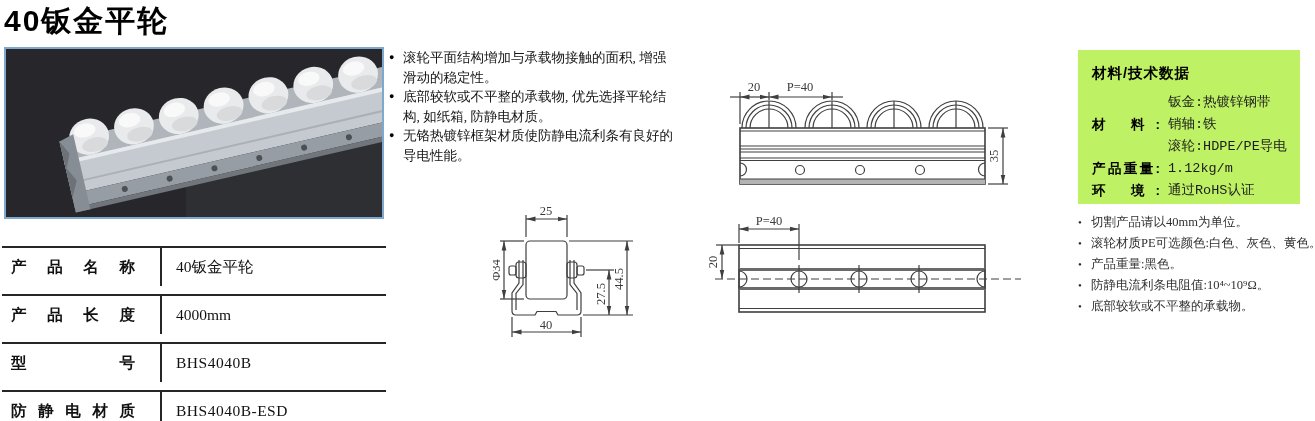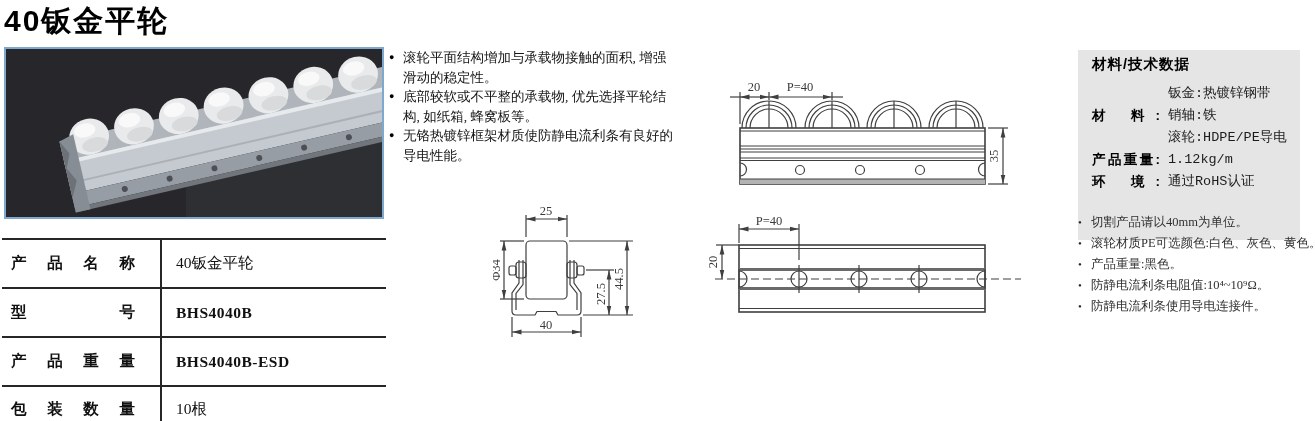--- a/index.html
+++ b/index.html
@@ -20,42 +20,42 @@
   .photo svg { display:block; }
   
   .features { position:absolute; left:389px; top:48px; width:286px; }
   .feature {
     position:relative; padding-left:14px; font-size:13.5px; line-height:19.5px;
     font-family:"Liberation Serif","DejaVu Serif",serif; color:#141414;
   }
   .feature .blt { position:absolute; left:0; top:0; font-size:9px; line-height:19.5px; color:#000; }
   
   .spec-table { position:absolute; left:2px; top:238px; width:384px; }
-  .spec-row { display:flex; height:49px; border-top:2px solid #262626; align-items:stretch; }
+  .spec-row { display:flex; height:40px; border-top:2px solid #262626; align-items:stretch;margin-top:8px; }
   .spec-row:last-child { border-bottom:2px solid #14b8a6; }
   .spec-label {
     width:160px; border-right:2px solid #262626; display:flex; align-items:center;
     padding-left:9px; font-weight:bold; font-size:15.5px;
     font-family:"Liberation Serif","DejaVu Serif",serif;
   }
   .spec-label span { display:inline-block; width:124px; text-align:justify; text-align-last:justify; }
   .spec-value {
     flex:1; display:flex; align-items:center; padding-left:14px; font-size:15.5px;
     font-family:"Liberation Serif","DejaVu Serif",serif; color:#111;
   }
-  .val-bold { font-weight:bold; letter-spacing:0.5px; }
+  .val-bold { font-weight:normal; letter-spacing:0.5px; }
   
   .drawing { position:absolute; }
   .drawing text {
     font-family:"Liberation Serif","DejaVu Serif",serif; font-size:12.5px; fill:#3a3a3a;
   }
   
   .panel {
-    position:absolute; left:1078px; top:50px; width:222px; height:190px;
-    background:#e5e5e5; padding:5px 10px 0 14px;
+    position:absolute; left:1078px; top:50px; width:222px; height:154px;
+    background:#bef264; padding:14px 10px 0 14px;
   }
   .panel-title { font-weight:bold; font-size:14.5px; color:#000; margin-bottom:9px; letter-spacing:1px; }
   .panel-row { display:flex; font-size:13.5px; line-height:22px;align-items:center; }
   .panel-label {
     width:68px; font-weight:bold; flex:0 0 68px;
     text-align:justify; text-align-last:justify; margin-right:8px; color:#000;
   }
   .panel-values { font-family:Liberation Mono, monospace; color:#1c1c1c; }
   
   .notes { position:absolute; left:1078px; top:212px; width:237px; }
@@ -112,44 +112,50 @@
     </svg>
   </div>
 
   <div class="features">
     <div class="feature">
       <span class="blt">●</span>
       <span>滚轮平面结构增加与承载物接触的面积, 增强滑动的稳定性。</span>
     </div>
     <div class="feature">
       <span class="blt">●</span>
-      <span>底部较软或不平整的承载物, 优先选择平轮结构, 如纸箱, 蜂窝板等。</span>
+      <span>底部较软或不平整的承载物, 优先选择平轮结构, 如纸箱, 防静电材质。</span>
     </div>
     <div class="feature">
       <span class="blt">●</span>
       <span>无铬热镀锌框架材质使防静电流利条有良好的导电性能。</span>
     </div>
   </div>
 
   <div class="spec-table">
     <div class="spec-row">
       <div class="spec-label">
           <span>产 品 名 称</span>
         </div>
       <div class="spec-value">40钣金平轮</div>
     </div>
     <div class="spec-row">
       <div class="spec-label">
+          <span>产 品 长 度</span>
+        </div>
+      <div class="spec-value">4000mm</div>
+    </div>
+    <div class="spec-row">
+      <div class="spec-label">
           <span>型 号</span>
         </div>
       <div class="spec-value val-bold">BHS4040B</div>
     </div>
     <div class="spec-row">
       <div class="spec-label">
-          <span>产品重量</span>
+          <span>防静电材质</span>
         </div>
       <div class="spec-value val-bold">BHS4040B-ESD</div>
     </div>
     <div class="spec-row">
       <div class="spec-label">
           <span>包 装 数 量</span>
         </div>
       <div class="spec-value">10根</div>
     </div>
   </div>
@@ -306,17 +312,17 @@
     <div class="note">
       <span class="blt">•</span>
       <span>产品重量:黑色。</span>
     </div>
     <div class="note">
       <span class="blt">•</span>
       <span>防静电流利条电阻值:10⁴~10⁹Ω。</span>
     </div>
     <div class="note">
       <span class="blt">•</span>
-      <span>防静电流利条使用导电连接件。</span>
+      <span>底部较软或不平整的承载物。</span>
     </div>
   </div>
 
 </div>
 
 </body></html>

